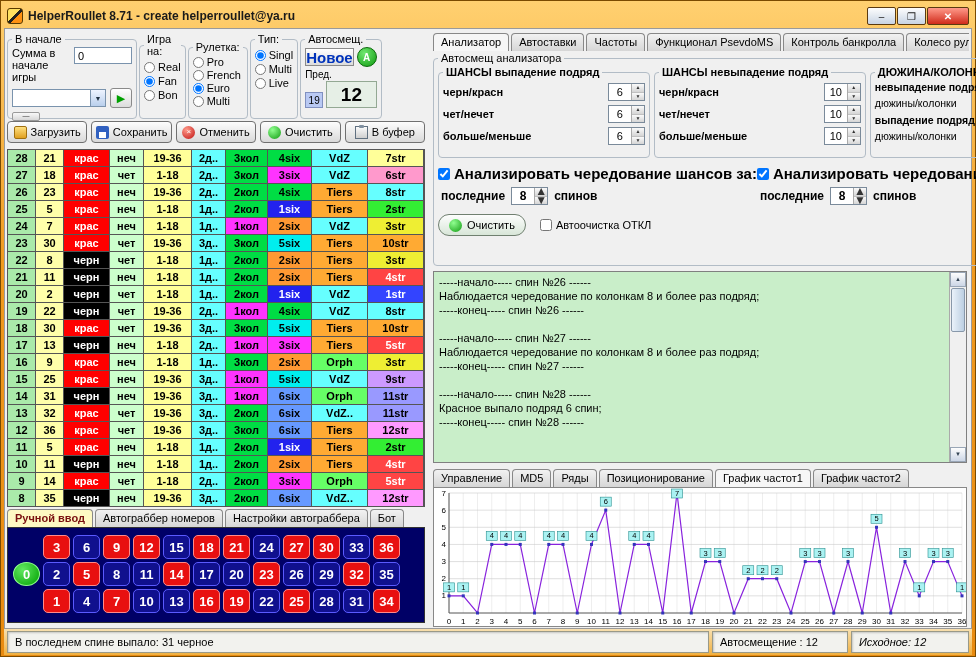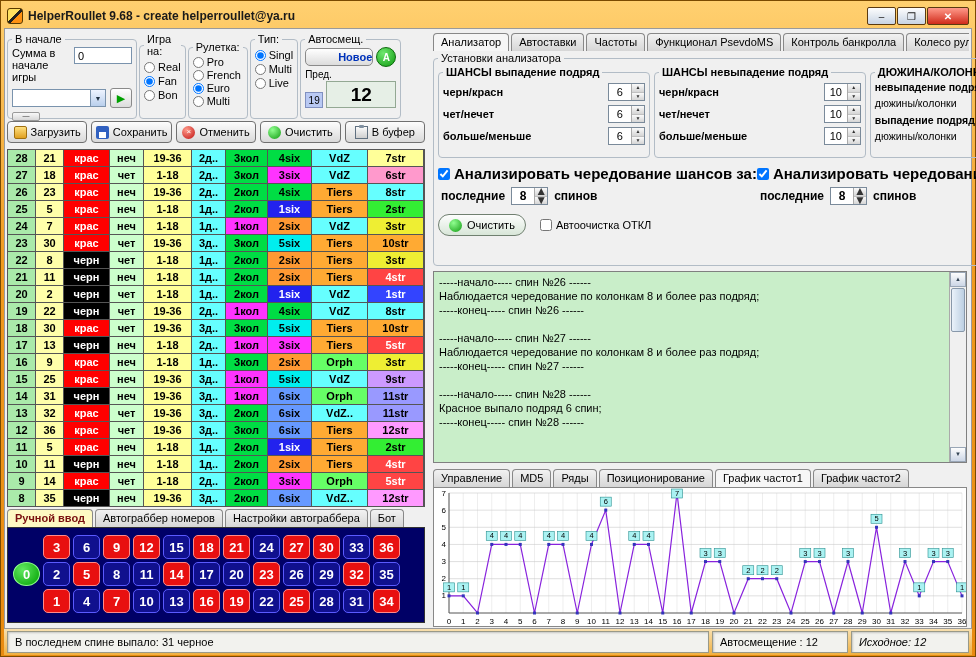--- a/index.html
+++ b/index.html
@@ -33,21 +33,21 @@
   .dash-btn{width:28px;height:9px;margin-top:4px;border:1px solid #9a9a9a;border-radius:2px;background:linear-gradient(#f8f8f8,#d8d8d8);font-size:7px;line-height:6px;text-align:center;color:#333;}
   .fs-radios{width:66px;}
   #fs-roulette{width:78px;margin-top:8px;}
   #fs-type{width:50px;}
   .radio-row{display:flex;align-items:center;gap:3px;margin:2px 0;font-size:11px;white-space:nowrap;}
   #fs-roulette .radio-row{margin:1px 0;}
   input[type=radio]{width:11px;height:11px;margin:0;}
   input[type=checkbox]{width:12px;height:12px;margin:0;}
   #fs-autoshift{flex:1;}
   .as-row1{display:flex;align-items:center;gap:3px;}
-  .new-btn{flex:1;height:18px;border:1px solid #8a8a8a;border-radius:5px;background:linear-gradient(#ffffff,#dcdcdc);font-size:11px;color:#0033bb;font-weight:bold;display:flex;align-items:center;justify-content:center;padding-left:32px;}
+  .new-btn{flex:1;height:18px;border:1px solid #8a8a8a;border-radius:0;background:linear-gradient(#ffffff,#dcdcdc);font-size:15px;color:#0033bb;font-weight:bold;display:flex;align-items:center;justify-content:center;}
   .a-btn{width:20px;height:20px;border-radius:50%;background:radial-gradient(circle at 35% 30%,#70e870,#0f9a0f);border:1px solid #0a6a0a;color:#fff;font-weight:bold;font-size:10px;display:flex;align-items:center;justify-content:center;}
   .prev-label{font-size:10px;margin-top:2px;}
   .as-row3{display:flex;align-items:flex-end;gap:3px;margin-top:1px;}
   .prev-val{width:18px;height:16px;background:#b9c9f3;border:1px solid #8090c0;text-align:center;font-size:10px;padding-top:2px;}
   .cur-val{flex:1;height:27px;background:#e6efe6;border:1px solid #93a893;font-size:19px;font-weight:bold;text-align:center;line-height:25px;}
   
   #toolbar{position:absolute;left:0;top:88px;width:418px;height:24px;display:flex;gap:4px;}
   .tool-btn{flex:1;height:22px;display:flex;align-items:center;justify-content:center;gap:4px;border:1px solid #707070;border-radius:4px;background:linear-gradient(#fdfdfd,#d9d9d9);font-size:11px;white-space:nowrap;}
   .ticon{width:13px;height:13px;flex:none;position:relative;}
   .icon-folder{background:linear-gradient(#ffe080,#e0a020);border:1px solid #a07010;border-radius:2px;}
@@ -115,21 +115,21 @@
   .seg.grow{flex:1;}
   .seg.w1{width:136px;}
   .seg.w2{width:118px;font-style:italic;}
 </style>
 </head>
 <body>
 
 <div id="win">
   <div id="titlebar">
     <div class="app-icon"></div>
-    <div class="title-text">HelperRoullet 9.68 - create helperroullet@ya.ru</div>
+    <div class="title-text">HelperRoullet 8.71 - create helperroullet@ya.ru</div>
     <div class="winbtns">
       <div class="wb">–</div>
       <div class="wb">❐</div>
       <div class="wb close">✕</div>
     </div>
   </div>
 
   <div id="content">
 
     <div id="left">
@@ -557,21 +557,21 @@
       <div id="right-tab-strip">
           <div class="tab active">Анализатор</div>
           <div class="tab">Автоставки</div>
           <div class="tab">Частоты</div>
           <div class="tab">Функционал PsevdoMS</div>
           <div class="tab">Контроль банкролла</div>
           <div class="tab">Колесо рул</div>
         </div>
 
       <fieldset id="analyzer">
-        <legend>Установки анализатора</legend>
+        <legend>Автосмещ анализатора</legend>
         <div class="anl-top">
           <fieldset class="anl-g">
             <legend>ШАНСЫ выпадение подряд</legend>
             <div>
                 <div class="anl-row">
                   <span class="anl-label">черн/красн</span>
                   <span class="spinner">
                     <span class="spin-val">6</span>
                     <span class="spin-btns">
                       <span class="sb">▲</span>

